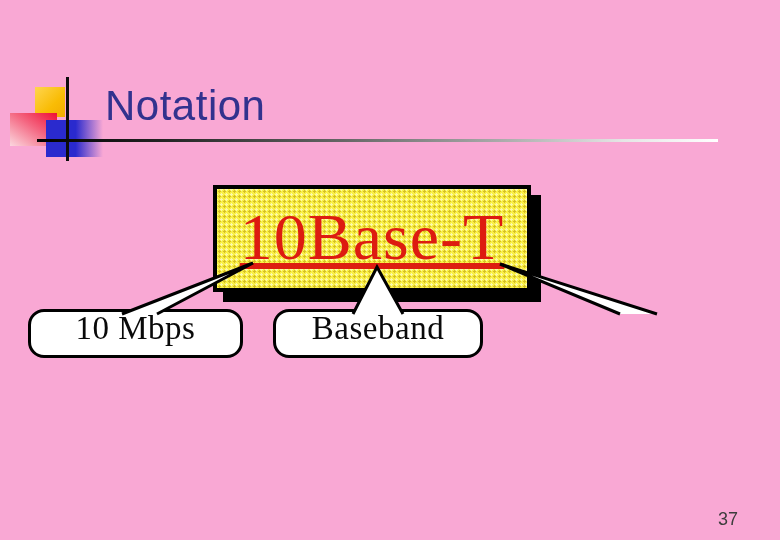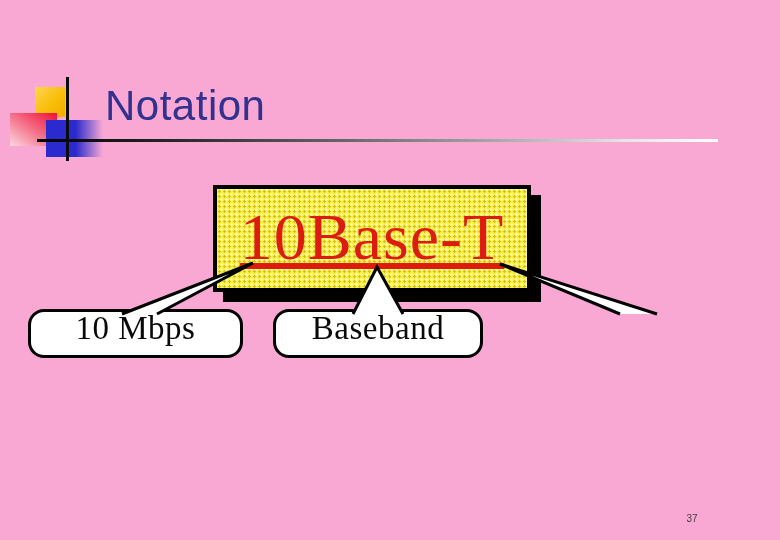--- a/index.html
+++ b/index.html
@@ -72,24 +72,23 @@
 
   
   .pointer-layer{
     position:absolute;left:0;top:0;width:780px;height:540px;
     z-index:3;pointer-events:none;
   }
   .pointer-layer path{fill:#ffffff;stroke:#000000;stroke-width:3;}
 
   
   .page-number{
-    position:absolute;left:672px;top:510px;width:40px;
-    font-size:10px;line-height:18px;color:#3d3d3d;
+    position:absolute;left:718px;top:510px;width:40px;
+    font-size:18px;line-height:18px;color:#3d3d3d;
     font-family:"Liberation Sans","DejaVu Sans",sans-serif;
-    text-align:center;
   }
 </style>
 </head>
 <body>
 
 <div class="slide">
 
   <div class="decor-yellow"></div>
   <div class="decor-red"></div>
   <div class="decor-blue"></div>

